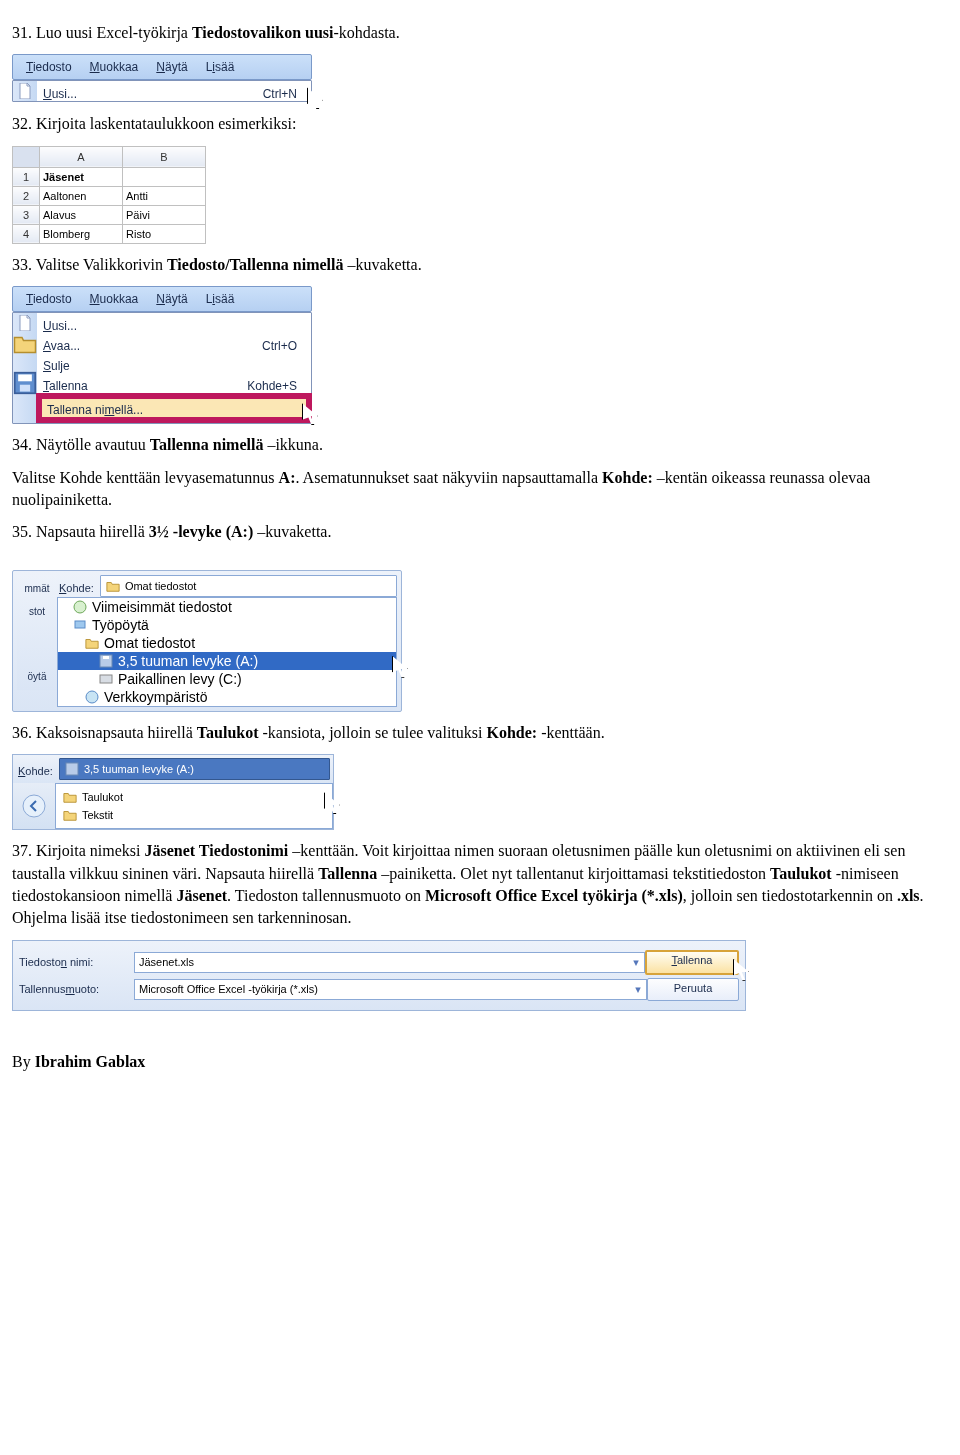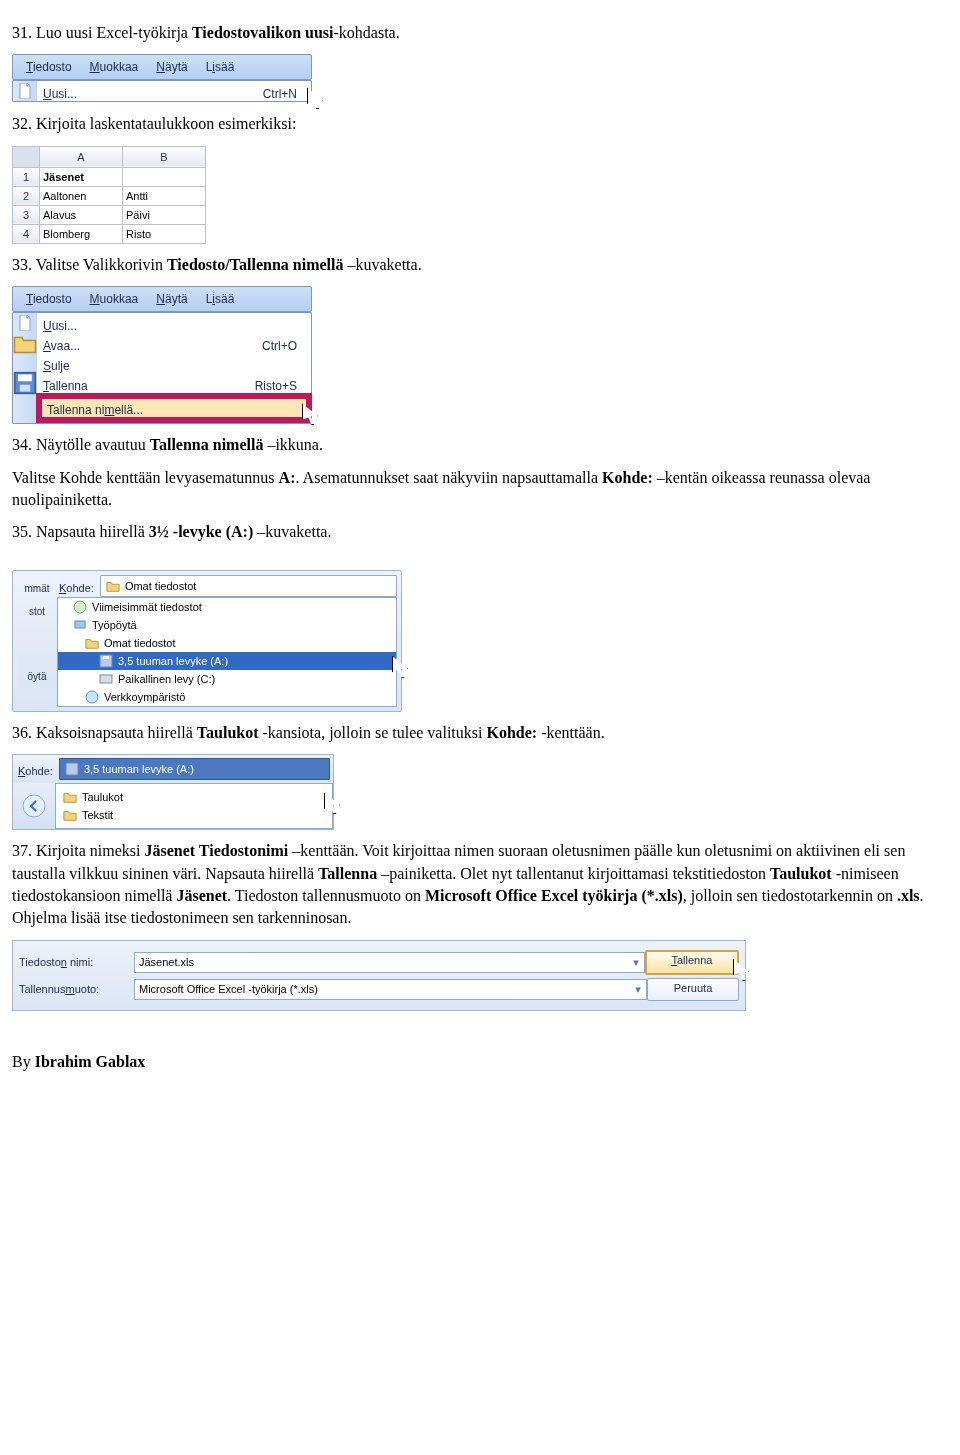--- a/index.html
+++ b/index.html
@@ -77,21 +77,21 @@
 .xgrid .colh { background: linear-gradient(to bottom,#fdfdfe,#e3e9f3); text-align:center; width: 80px; height: 18px; color:#333; font-weight:normal; }
 .xgrid .rowh { background: linear-gradient(to bottom,#fdfdfe,#e3e9f3); text-align:center; width: 24px; color:#333; font-weight:normal; }
 .xgrid .corner { background: #d9e1ef; width:24px; }
 .xgrid td { padding: 1px 3px; height: 16px; }
 
 
 .kohde-wrap { display:flex; align-items:flex-start; font-family: Tahoma,sans-serif; font-size:11px; background: linear-gradient(to bottom,#edf2fa,#dae5f5); padding: 4px; border:1px solid #9db5d9; border-radius:2px;margin-top:26px; }
 .kohde-label { padding: 4px 6px 0 2px; color:#1a2b4c; }
 .kohde-field { display:flex; align-items:center; background:#fff; border:1px solid #8ba9d6; padding:1px 4px; height:18px; border-radius:1px; }
 .kohde-drop { border:1px solid #8ba9d6; background:#fff; flex:1; }
-.kohde-drop .row { display:flex; align-items:center; height:18px; padding: 0 4px; font-size:11px; }
+.kohde-drop .row { display:flex; align-items:center; height:18px; padding: 0 4px; font-size:14px; }
 .kohde-drop .row.sel { background:#316ac5; color:#fff; }
 .kohde-side { width: 40px; display:flex; flex-direction:column; background: linear-gradient(to bottom,#edf2fa,#dae5f5); font-size:10px; color:#1a2b4c; text-align:center; padding: 2px 0; }
 .kohde-side div { margin: 6px 0; }
 .ico-small { width:16px; height:16px; margin-right:4px; display:inline-flex; align-items:center; justify-content:center; }
 .ico-small svg { width:14px; height:14px; }
 
 
 .kohde-small { display:flex; align-items:flex-start; font-family:Tahoma,sans-serif; font-size:11px; background: linear-gradient(to bottom,#edf2fa,#dae5f5); border:1px solid #9db5d9; }
 .kohde-small .kside { width:42px; background: linear-gradient(to bottom,#e6edf7,#d3e1f3); display:flex; align-items:center; justify-content:center; padding: 10px 0; }
 .kohde-small .folders { background:#fff; border:1px solid #8ba9d6; flex:1; padding:4px; }
@@ -218,21 +218,21 @@
       <div class="row">
           <span class="label"><u>A</u>vaa...</span>
           <span class="sc">Ctrl+O</span>
         </div>
       <div class="row">
           <span class="label"><u>S</u>ulje</span>
           <span class="sc"></span>
         </div>
       <div class="row">
           <span class="label"><u>T</u>allenna</span>
-          <span class="sc">Risto+S</span>
+          <span class="sc">Kohde+S</span>
         </div>
       <div class="row hover cursor-arrow">
           <span class="label">Tallenna ni<u>m</u>ellä...</span>
           <span class="sc"></span>
         </div>
     </div>
   </div>
 </div>
 
 

